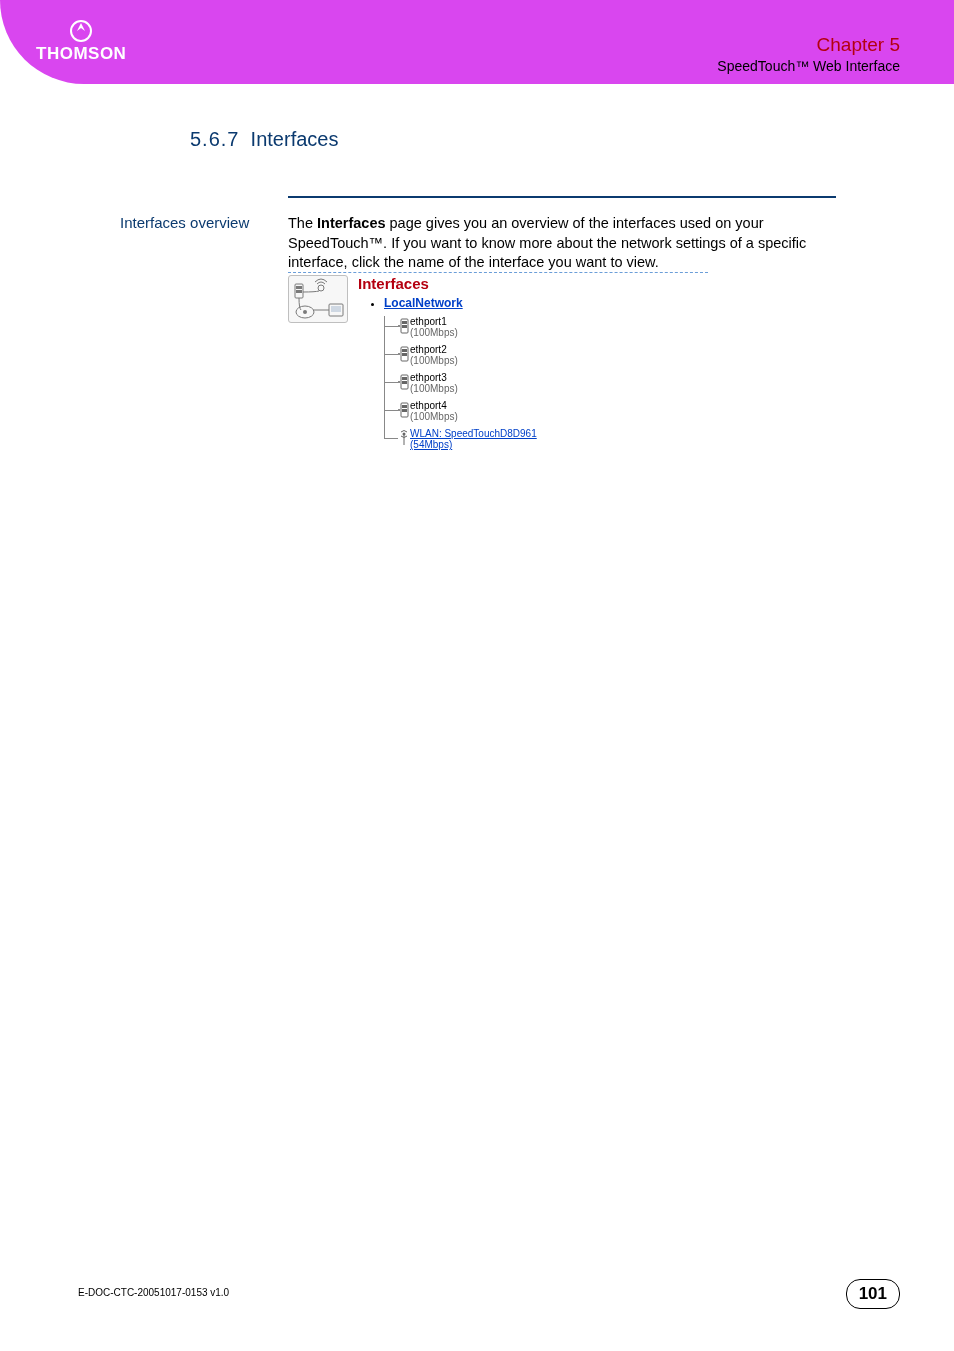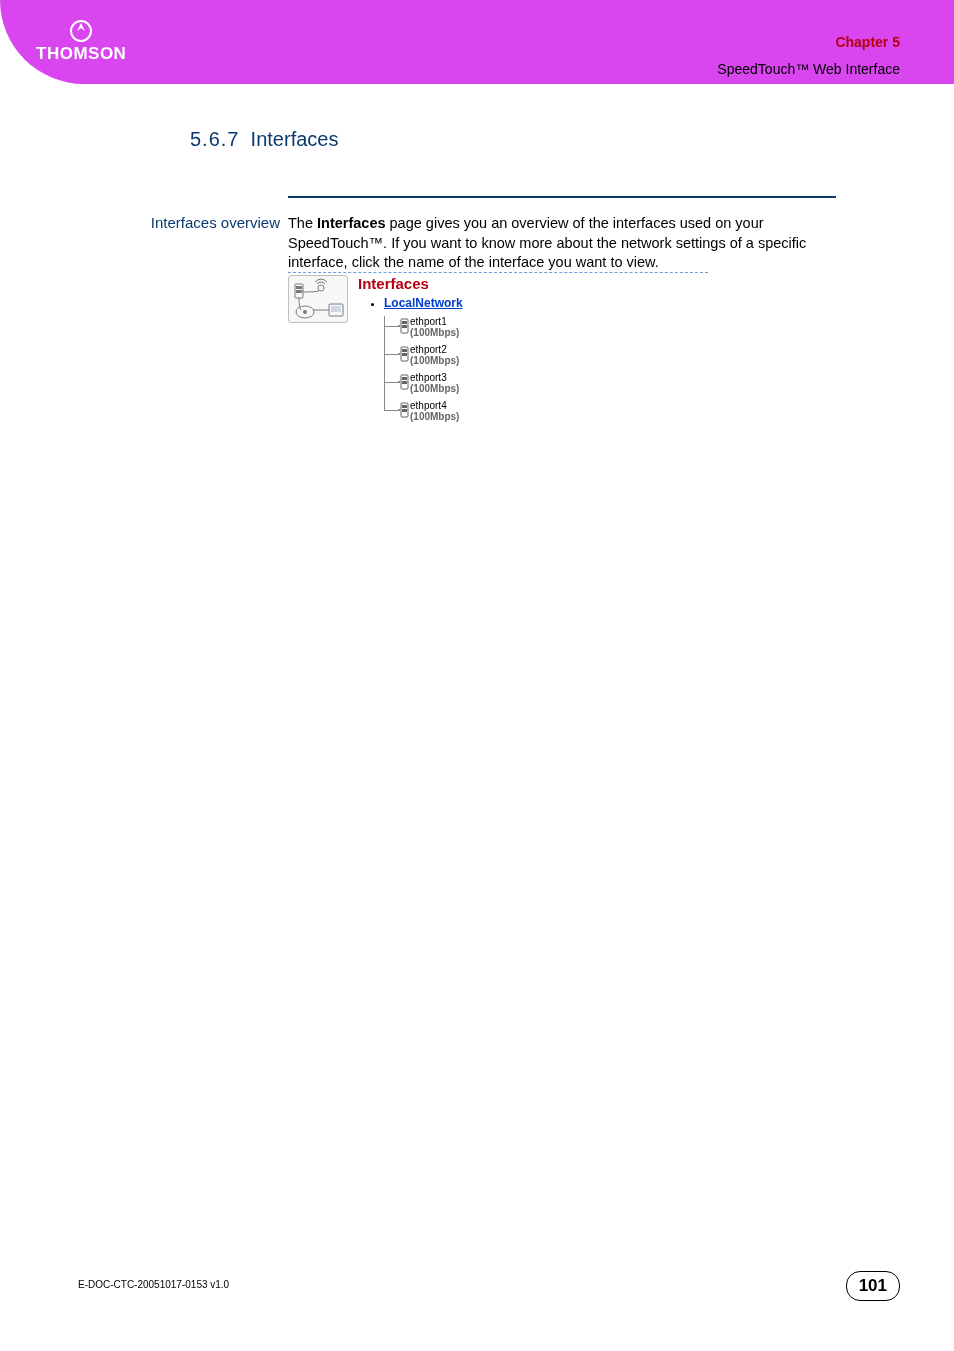--- a/index.html
+++ b/index.html
@@ -34,23 +34,23 @@
   }
   .chapter-block {
     position: absolute;
     right: 54px;
     top: 34px;
     text-align: right;
     color: #000;
   }
   .chapter-title {
     color: #b40010;
-    font-weight: bold;
-    font-size: 14px;
-    margin-bottom: 11px;
+    font-weight: normal;
+    font-size: 19px;
+    margin-bottom: 2px;
   }
   .chapter-sub {
     font-size: 14px;
     color: #000;
     margin-left: 20px;
   }
   .section-heading {
     position: absolute;
     left: 190px;
     top: 128px;
@@ -66,21 +66,20 @@
     width: 548px;
     height: 2px;
     background: #0b3a6f;
   }
   .sidelabel {
     position: absolute;
     left: 120px;
     top: 214px;
     color: #0b3a6f;
     font-size: 15px;
-    text-align: right;
     width: 160px;
   }
   .bodytext {
     position: absolute;
     left: 288px;
     top: 214px;
     width: 548px;
     font-size: 14.5px;
     line-height: 1.35;
     color: #000;
@@ -161,29 +160,29 @@
     width: 12px;
     height: 16px;
   }
   .node .porticon svg, .node .wlanicon svg { display: block; }
   .node-label {
     font-size: 10px;
     line-height: 1.1;
     color: #000;
     font-family: Verdana, sans-serif;
   }
-  .node-label .sp { color: #666; font-size: 10px; font-weight: bold; }
+  .node-label .sp { color: #666; font-size: 10px; }
   .wlan .node-label a {
     color: #0040c8;
     text-decoration: underline;
   }
   .footer {
     position: absolute;
     left: 0;
-    bottom: 16px;
+    bottom: 8px;
     width: 100%;
     height: 90px;
     padding-left: 26px;
   }
   .footer-docid {
     position: absolute;
     left: 78px;
     bottom: 45px;
     font-size: 10px;
     color: #000;
@@ -320,20 +319,34 @@
                     <rect x="4" y="7" width="5" height="3" fill="#666"></rect>
                     <circle cx="1" cy="8" r="1" fill="#666"></circle>
                   </svg>
               </span>
               <div class="node-label">
                 <span>ethport4</span><br>
                 <span class="sp">(100Mbps)</span>
               </div>
             </div>
 
+            <div class="node wlan">
+              <span class="porticon wlanicon">
+                <svg width="12" height="16" viewBox="0 0 12 16">
+                    <line x1="6" y1="4" x2="6" y2="15" stroke="#666"></line>
+                    <circle cx="6" cy="4" r="1.5" fill="#666"></circle>
+                    <path d="M3 2 Q6 -1 9 2" fill="none" stroke="#666"></path>
+                    <path d="M3 6 Q6 9 9 6" fill="none" stroke="#666"></path>
+                  </svg>
+              </span>
+              <div class="node-label">
+                <a href="#">WLAN: SpeedTouchD8D961</a><br>
+                <a href="#">(54Mbps)</a>
+              </div>
+            </div>
 
           </div>
         </li>
       </ul>
     </div>
   </div>
 </div>
 
 <div class="footer">
   <div class="footer-docid">E-DOC-CTC-20051017-0153 v1.0</div>

